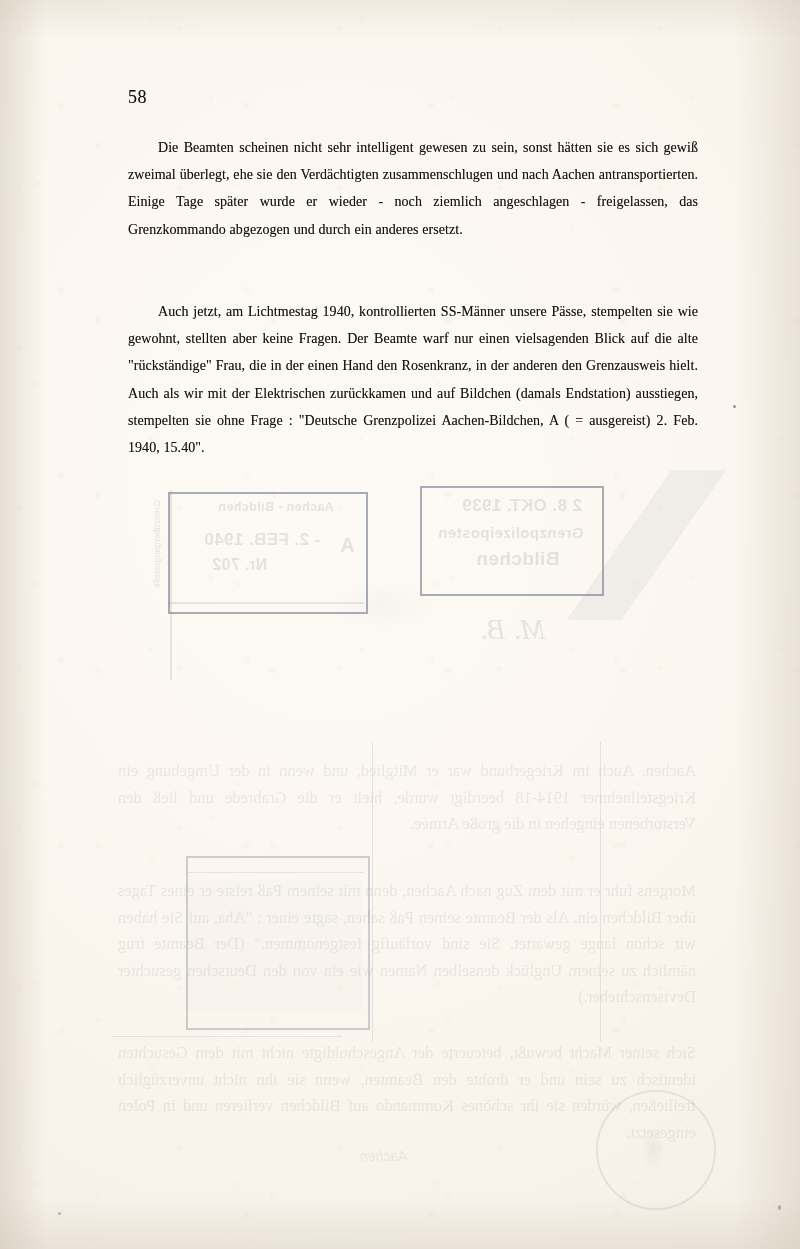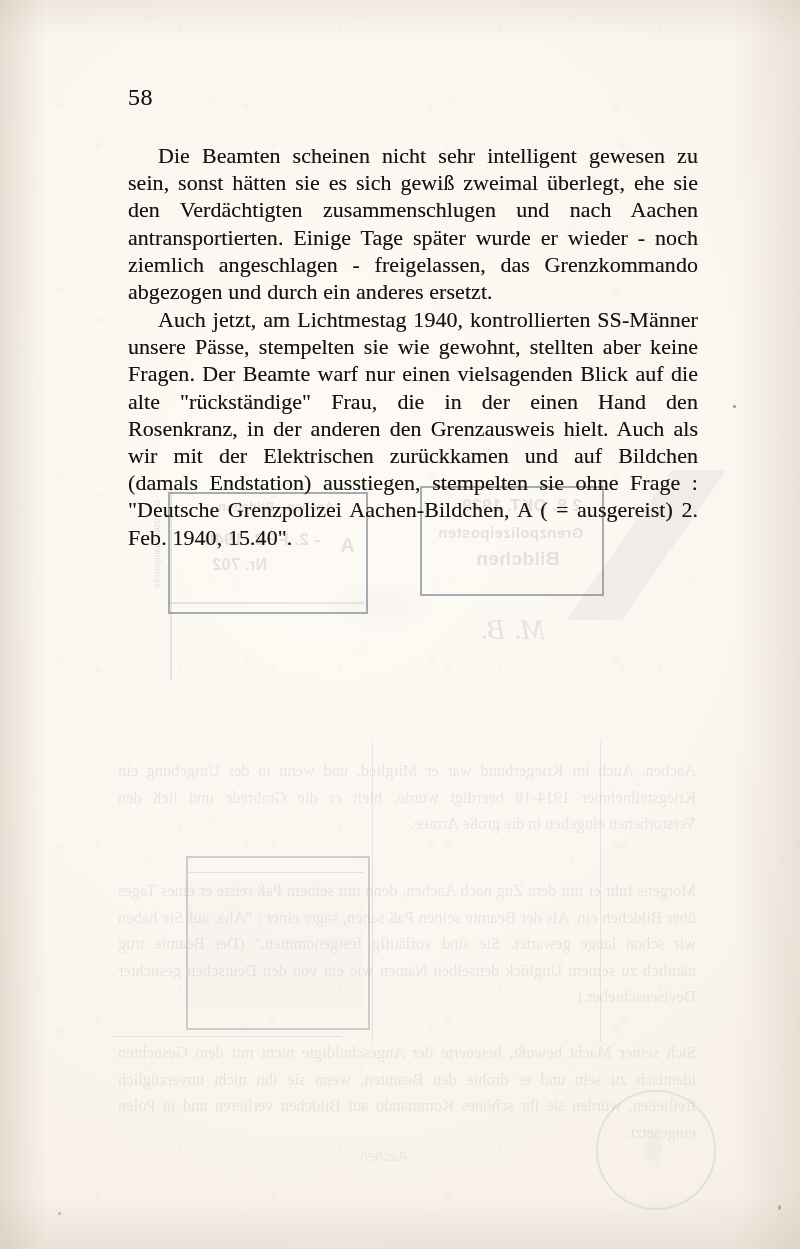--- a/index.html
+++ b/index.html
@@ -123,30 +123,30 @@
     position: absolute;
     left: 128px;
     top: 0;
     width: 570px;
   }
 
   #folio {
     position: absolute;
     left: 0;
     top: 86px;
-    font-size: 24px;
+    font-size: 18px;
     line-height: 22px;
     letter-spacing: .5px;
     color: #17140f;
   }
 
   .para {
     position: absolute;
     width: 570px;
-    font-size: 22px;
+    font-size: 14px;
     line-height: 27.2px;
     text-align: justify;
     text-justify: inter-word;
     color: #16120e;
     text-indent: 30px;
     letter-spacing: .05px;
     word-spacing: .2px;
   }
 
   .para:last-of-type { text-align: justify; }

